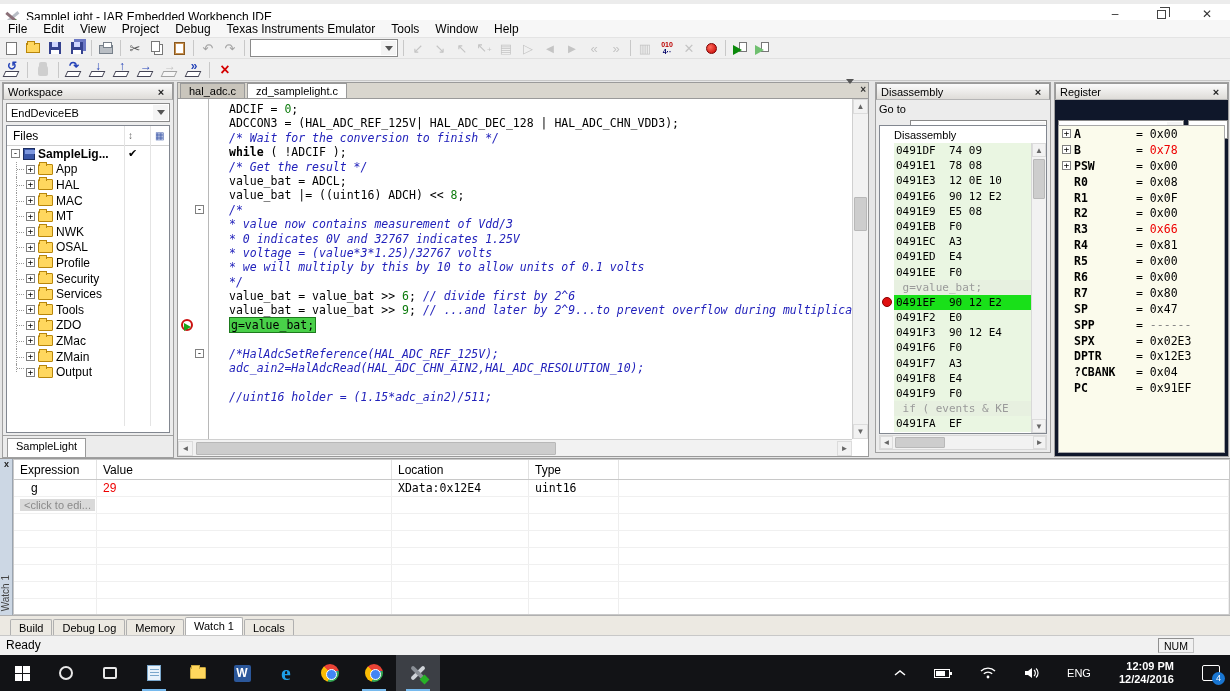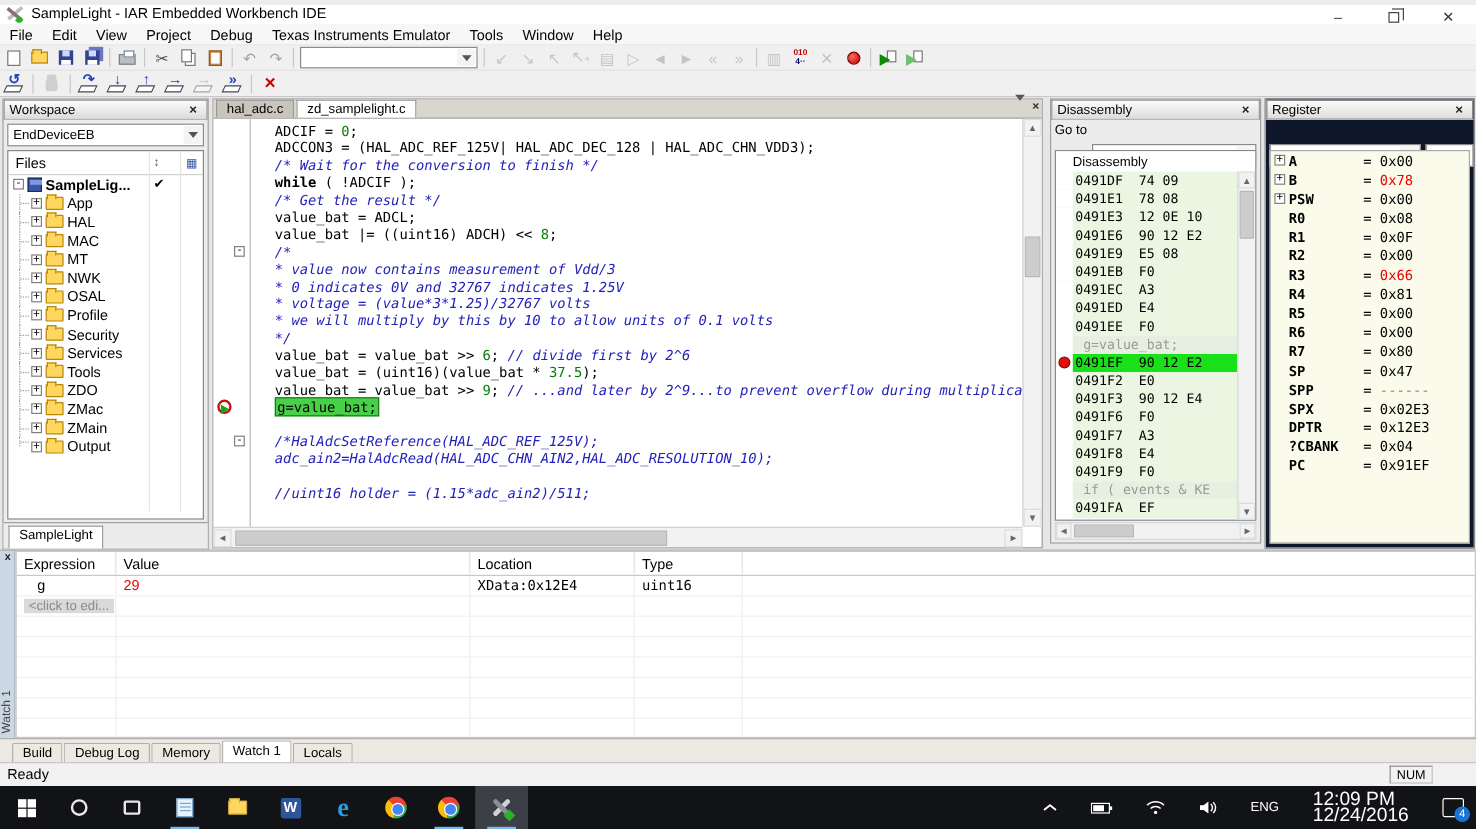--- a/index.html
+++ b/index.html
@@ -1,21 +1,21 @@
 <!DOCTYPE html>
 <html><head>
 <meta charset="utf-8">
 <style>
   * { margin:0; padding:0; box-sizing:border-box; }
   html,body { width:1230px; height:691px; overflow:hidden; }
   body { font-family:"Liberation Sans", sans-serif; font-size:12px; color:#000; background:#d4d0c8; }
   #screen { position:relative; width:1230px; height:691px; background:#ececec; }
 
   
-  .titlebar { position:absolute; left:0; top:4px; width:1230px; height:20px; background:#ffffff; display:flex; align-items:flex-start; }
+  .titlebar { position:absolute; left:0; top:4px; width:1230px; height:20px; background:#ffffff; display:flex; align-items:flex-end; }
   .titlebar .appicon { width:16px; height:14px; margin:0 6px 0 4px; position:relative; }
   .titlebar .title { font-size:12px; }
   .wincontrols { position:absolute; right:0; top:0; height:20px; display:flex; }
   .wincontrols .wbtn { width:46px; height:20px; display:flex; align-items:center; justify-content:center; font-size:12px; color:#333; }
   .restore-box { width:9px; height:9px; border:1px solid #444; position:relative; background:#fff; }
   .restore-box:before { content:""; position:absolute; left:2px; top:-4px; width:9px; height:9px; border:1px solid #444; border-bottom:none; border-left:none; }
 
   
   .menubar { position:absolute; left:0; top:20px; width:1230px; height:18px; background:#f7f7f7; display:flex; align-items:center; border-bottom:1px solid #e4e4e4; }
   .menu-item { padding:0 8px; height:18px; line-height:18px; font-size:12px; cursor:default; }
@@ -173,21 +173,21 @@
   .edgeic { color:#1e9fe8; font-size:22px; font-weight:bold; line-height:20px; font-family:"Liberation Serif",serif; }
   .chromeic { width:18px; height:18px; border-radius:50%; background:conic-gradient(from -45deg, #ea4335 0 33%, #4285f4 0 34%, #34a853 34% 66%, #fbbc05 66% 100%); position:relative; }
   .chromeic:before { content:""; position:absolute; left:4.5px; top:4.5px; width:9px; height:9px; background:#4285f4; border:1.5px solid #fff; border-radius:50%; }
   .iaric { width:22px; height:22px; position:relative; }
   .iaric .w1 { position:absolute; left:2px; top:9px; width:18px; height:4px; background:#cfd3d8; transform:rotate(-45deg); border-radius:2px; }
   .iaric .w2 { position:absolute; left:2px; top:9px; width:18px; height:4px; background:#8a8f96; transform:rotate(45deg); border-radius:2px; }
   .iaric .gr { position:absolute; right:1px; bottom:1px; width:7px; height:7px; background:#27b227; transform:rotate(45deg); }
   .tray { margin-left:auto; display:flex; align-items:center; gap:28px; padding-right:10px; color:#fff; }
   .tray svg { display:block; }
   .tray .eng { font-size:11px; }
-  .clock { font-size:16px; line-height:13px; }
+  .clock { text-align:right; font-size:11px; line-height:13px;font-weight:bold; }
   .action { position:relative; width:18px; height:16px; border:1.5px solid #fff; border-radius:2px; }
   .action .bdg { position:absolute; right:-6px; bottom:-5px; min-width:13px; height:13px; background:#1976d2; color:#fff; border-radius:50%; font-size:9px; line-height:13px; text-align:center; }
 </style>
 </head>
 <body>
 
 <div id="screen">
 
   <div class="titlebar">
     <div class="appicon">
@@ -496,21 +496,20 @@
             <div class="code-line"><span class="seg-c">/* Get the result */</span></div>
             <div class="code-line"><span class="seg-p">value_bat = ADCL;</span></div>
             <div class="code-line"><span class="seg-p">value_bat |= ((uint16) ADCH) &lt;&lt; </span><span class="seg-n">8</span><span class="seg-p">;</span></div>
             <div class="code-line"><span class="gfold">-</span><span class="seg-c">/*</span></div>
             <div class="code-line"><span class="seg-c">* value now contains measurement of Vdd/3</span></div>
             <div class="code-line"><span class="seg-c">* 0 indicates 0V and 32767 indicates 1.25V</span></div>
             <div class="code-line"><span class="seg-c">* voltage = (value*3*1.25)/32767 volts</span></div>
             <div class="code-line"><span class="seg-c">* we will multiply by this by 10 to allow units of 0.1 volts</span></div>
             <div class="code-line"><span class="seg-c">*/</span></div>
             <div class="code-line"><span class="seg-p">value_bat = value_bat &gt;&gt; </span><span class="seg-n">6</span><span class="seg-p">; </span><span class="seg-c">// divide first by 2^6</span></div>
-            <div class="code-line"><span class="seg-p">value_bat = (uint16)(value_bat * </span><span class="seg-n">37.5</span><span class="seg-p">);</span></div>
             <div class="code-line"><span class="seg-p">value_bat = value_bat &gt;&gt; </span><span class="seg-n">9</span><span class="seg-p">; </span><span class="seg-c">// ...and later by 2^9...to prevent overflow during multiplication</span></div>
             <div class="code-line"><span class="gmark"></span><span class="seg-hl">g=value_bat;</span></div>
             <div class="code-line"></div>
             <div class="code-line"><span class="gfold">-</span><span class="seg-c">/*HalAdcSetReference(HAL_ADC_REF_125V);</span></div>
             <div class="code-line"><span class="seg-c">adc_ain2=HalAdcRead(HAL_ADC_CHN_AIN2,HAL_ADC_RESOLUTION_10);</span></div>
             <div class="code-line"></div>
             <div class="code-line"><span class="seg-c">//uint16 holder = (1.15*adc_ain2)/511;</span></div>
             <div class="code-line"></div>
           </div>
         </div>

